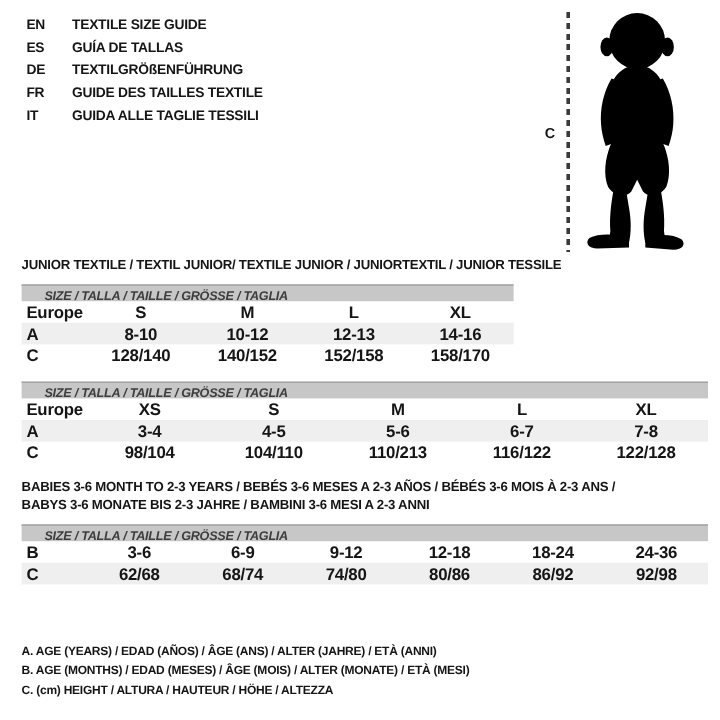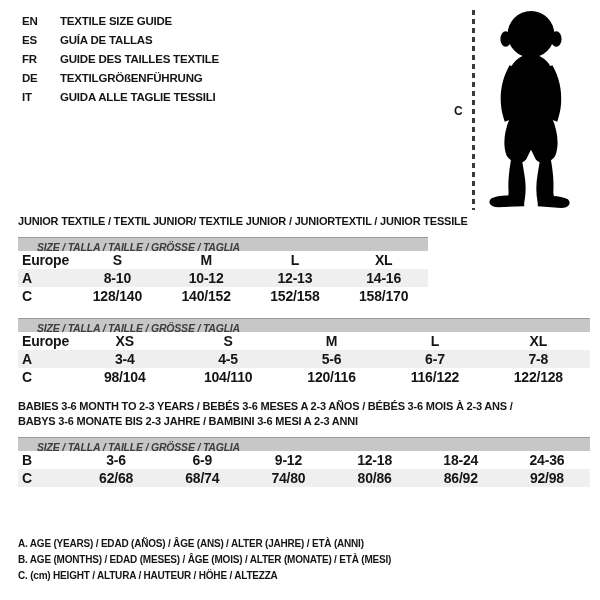--- a/index.html
+++ b/index.html
@@ -62,26 +62,26 @@
   <div class="lang-list">
     <div class="lang-row">
       <span class="lang-code">EN</span>
       <span class="lang-label">TEXTILE SIZE GUIDE</span>
     </div>
     <div class="lang-row">
       <span class="lang-code">ES</span>
       <span class="lang-label">GUÍA DE TALLAS</span>
     </div>
     <div class="lang-row">
+      <span class="lang-code">DE</span>
+      <span class="lang-label">TEXTILGRÖßENFÜHRUNG</span>
+    </div>
+    <div class="lang-row">
       <span class="lang-code">FR</span>
       <span class="lang-label">GUIDE DES TAILLES TEXTILE</span>
-    </div>
-    <div class="lang-row">
-      <span class="lang-code">DE</span>
-      <span class="lang-label">TEXTILGRÖßENFÜHRUNG</span>
     </div>
     <div class="lang-row">
       <span class="lang-code">IT</span>
       <span class="lang-label">GUIDA ALLE TAGLIE TESSILI</span>
     </div>
   </div>
 
   <div class="figure">
     <span class="c-label">C</span>
     <div class="dash-line"></div>
@@ -149,21 +149,21 @@
               <span class="tcell">3-4</span>
               <span class="tcell">4-5</span>
               <span class="tcell">5-6</span>
               <span class="tcell">6-7</span>
               <span class="tcell">7-8</span>
             </div>
             <div class="trow">
               <span class="tlabel">C</span>
               <span class="tcell">98/104</span>
               <span class="tcell">104/110</span>
-              <span class="tcell">120/116</span>
+              <span class="tcell">110/213</span>
               <span class="tcell">116/122</span>
               <span class="tcell">122/128</span>
             </div>
           </div>
       </div>
     </div>
 
     <div class="size-section">
       <h2 class="section-title">
         <div>BABIES 3-6 MONTH TO 2-3 YEARS / BEBÉS 3-6 MESES A 2-3 AÑOS / BÉBÉS 3-6 MOIS À 2-3 ANS /</div>

